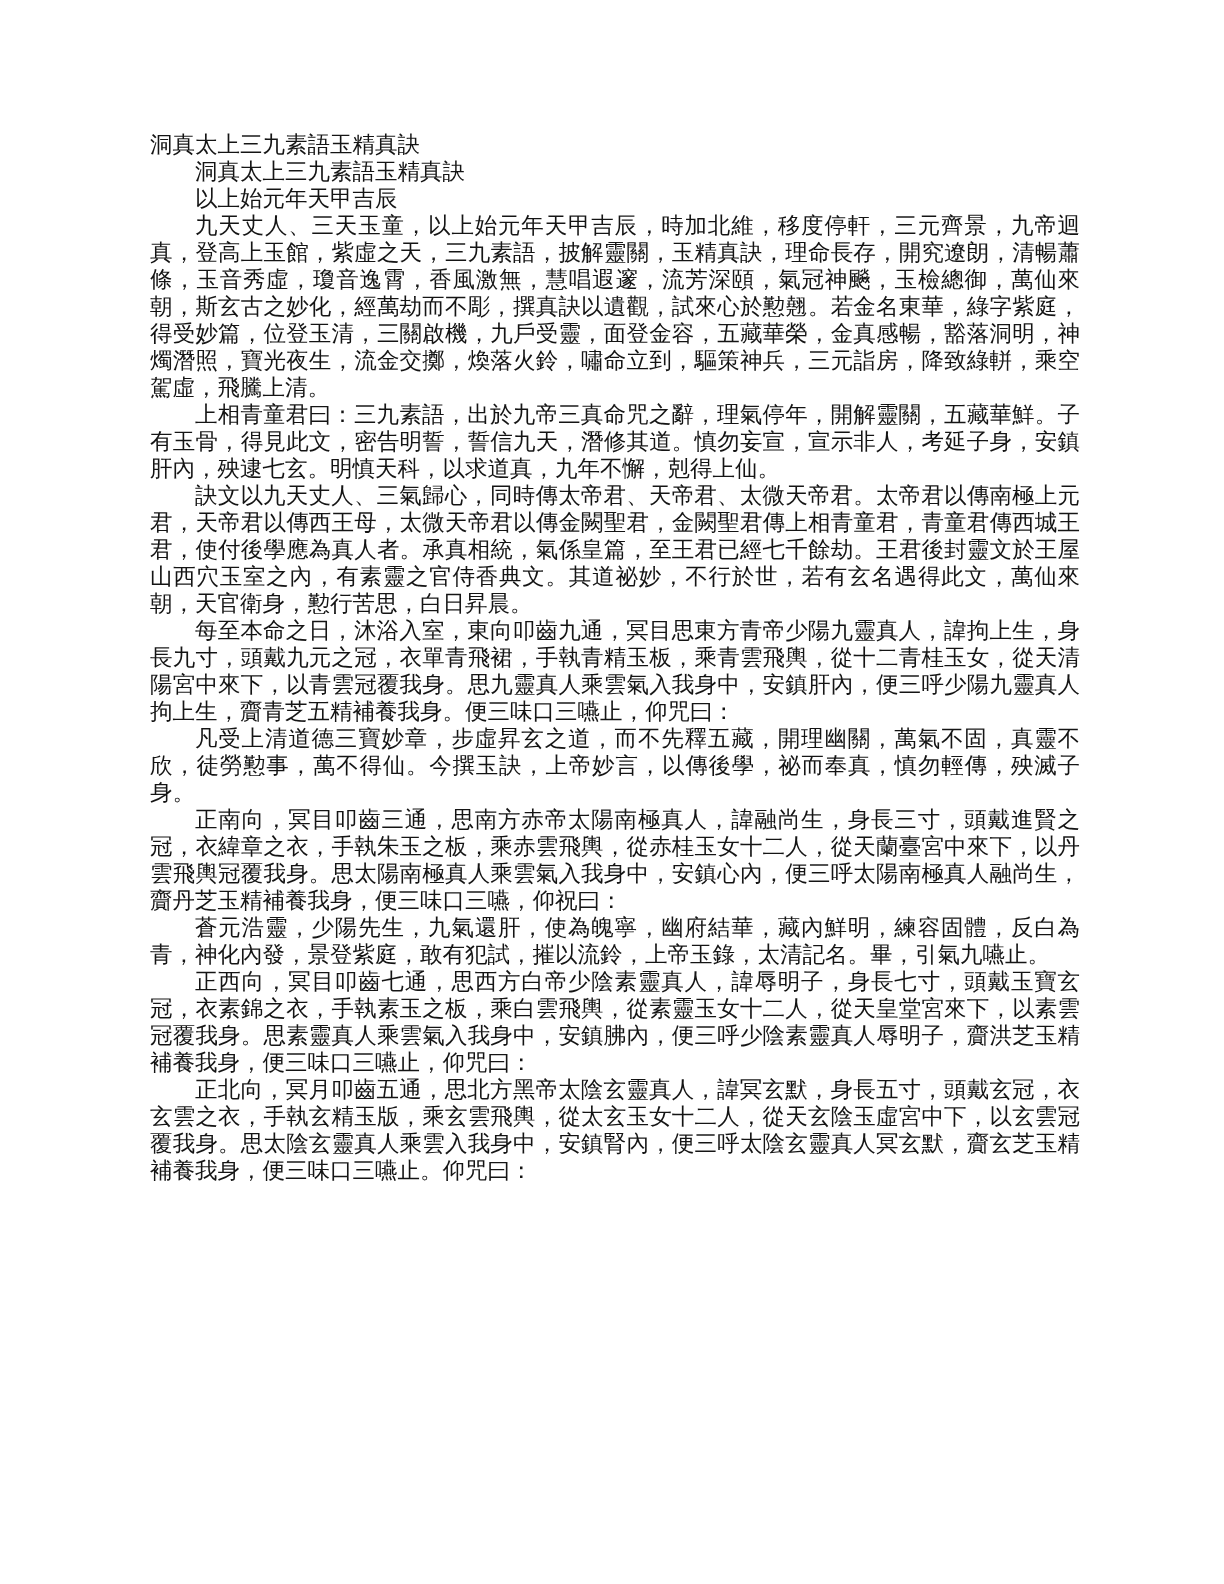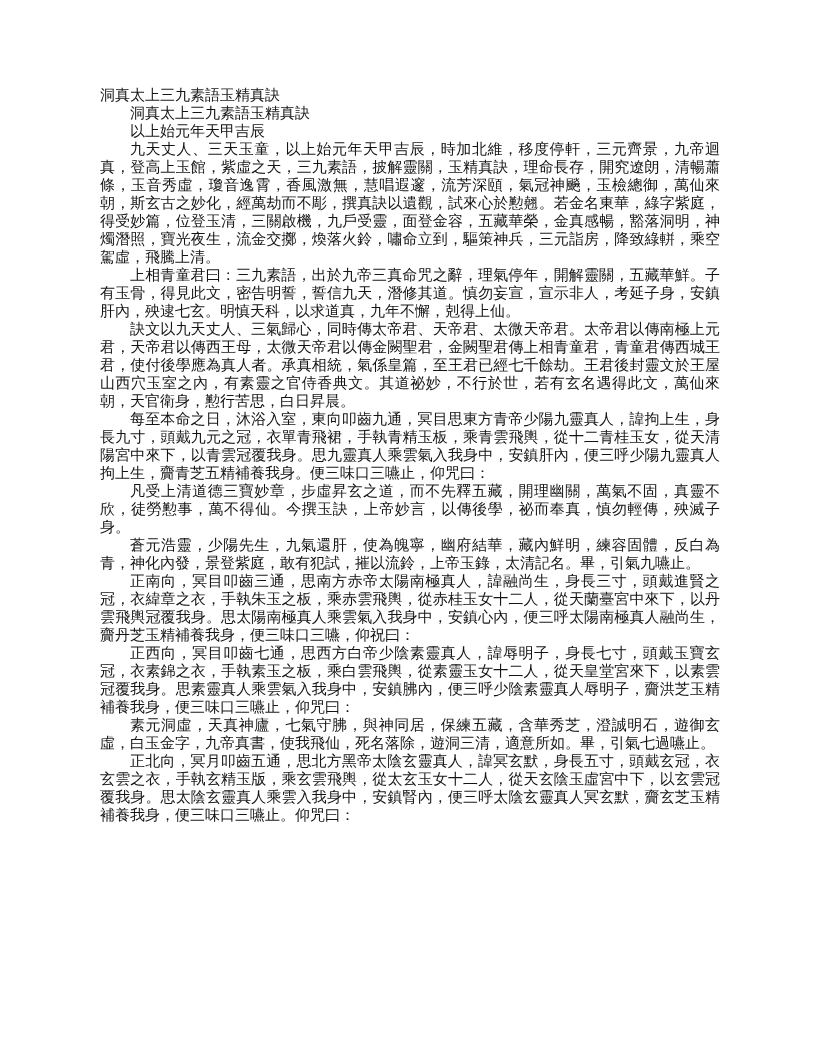--- a/index.html
+++ b/index.html
@@ -13,21 +13,21 @@
     height: 1056px;
     background: #ffffff;
     overflow: hidden;
   }
   .doc {
     position: absolute;
     left: 100px;
     top: 88px;
     width: 620px;
     color: #141414;
-    font-family: Liberation Mono, monospace;
+    font-family: Liberation Sans, sans-serif;
     font-size: 15px;
     line-height: 18px;
     text-align: justify;
     letter-spacing: 0;
   }
   .para {
     margin: 0;
     padding: 0;
     text-indent: 2em;
     word-break: break-all;
@@ -42,19 +42,18 @@
 <div class="page">
   <div class="doc">
     <p class="para flush">洞真太上三九素語玉精真訣</p>
     <p class="para">洞真太上三九素語玉精真訣</p>
     <p class="para">以上始元年天甲吉辰</p>
     <p class="para">九天丈人、三天玉童，以上始元年天甲吉辰，時加北維，移度停軒，三元齊景，九帝迴真，登高上玉館，紫虛之天，三九素語，披解靈關，玉精真訣，理命長存，開究遼朗，清暢蕭條，玉音秀虛，瓊音逸霄，香風激無，慧唱遐邃，流芳深頤，氣冠神飈，玉檢總御，萬仙來朝，斯玄古之妙化，經萬劫而不彫，撰真訣以遺觀，試來心於懃翹。若金名東華，綠字紫庭，得受妙篇，位登玉清，三關啟機，九戶受靈，面登金容，五藏華榮，金真感暢，豁落洞明，神燭潛照，寶光夜生，流金交擲，煥落火鈴，嘯命立到，驅策神兵，三元詣房，降致綠軿，乘空駕虛，飛騰上清。</p>
     <p class="para">上相青童君曰：三九素語，出於九帝三真命咒之辭，理氣停年，開解靈關，五藏華鮮。子有玉骨，得見此文，密告明誓，誓信九天，潛修其道。慎勿妄宣，宣示非人，考延子身，安鎮肝內，殃逮七玄。明慎天科，以求道真，九年不懈，剋得上仙。</p>
     <p class="para">訣文以九天丈人、三氣歸心，同時傳太帝君、天帝君、太微天帝君。太帝君以傳南極上元君，天帝君以傳西王母，太微天帝君以傳金闕聖君，金闕聖君傳上相青童君，青童君傳西城王君，使付後學應為真人者。承真相統，氣係皇篇，至王君已經七千餘劫。王君後封靈文於王屋山西穴玉室之內，有素靈之官侍香典文。其道祕妙，不行於世，若有玄名遇得此文，萬仙來朝，天官衛身，懃行苦思，白日昇晨。</p>
     <p class="para">每至本命之日，沐浴入室，東向叩齒九通，冥目思東方青帝少陽九靈真人，諱拘上生，身長九寸，頭戴九元之冠，衣單青飛裙，手執青精玉板，乘青雲飛輿，從十二青桂玉女，從天清陽宮中來下，以青雲冠覆我身。思九靈真人乘雲氣入我身中，安鎮肝內，便三呼少陽九靈真人拘上生，齎青芝五精補養我身。便三味口三嚥止，仰咒曰：</p>
     <p class="para">凡受上清道德三寶妙章，步虛昇玄之道，而不先釋五藏，開理幽關，萬氣不固，真靈不欣，徒勞懃事，萬不得仙。今撰玉訣，上帝妙言，以傳後學，祕而奉真，慎勿輕傳，殃滅子身。</p>
+    <p class="para">正南向，冥目叩齒三通，思南方赤帝太陽南極真人，諱融尚生，身長三寸，頭戴進賢之冠，衣緯章之衣，手執朱玉之板，乘赤雲飛輿，從赤桂玉女十二人，從天蘭臺宮中來下，以丹雲飛輿冠覆我身。思太陽南極真人乘雲氣入我身中，安鎮心內，便三呼太陽南極真人融尚生，齎丹芝玉精補養我身，便三味口三嚥，仰祝曰：</p>
     <p class="para">蒼元浩靈，少陽先生，九氣還肝，使為魄寧，幽府結華，藏內鮮明，練容固體，反白為青，神化內發，景登紫庭，敢有犯試，摧以流鈴，上帝玉錄，太清記名。畢，引氣九嚥止。</p>
-    <p class="para">正南向，冥目叩齒三通，思南方赤帝太陽南極真人，諱融尚生，身長三寸，頭戴進賢之冠，衣緯章之衣，手執朱玉之板，乘赤雲飛輿，從赤桂玉女十二人，從天蘭臺宮中來下，以丹雲飛輿冠覆我身。思太陽南極真人乘雲氣入我身中，安鎮心內，便三呼太陽南極真人融尚生，齎丹芝玉精補養我身，便三味口三嚥，仰祝曰：</p>
     <p class="para">正西向，冥目叩齒七通，思西方白帝少陰素靈真人，諱辱明子，身長七寸，頭戴玉寶玄冠，衣素錦之衣，手執素玉之板，乘白雲飛輿，從素靈玉女十二人，從天皇堂宮來下，以素雲冠覆我身。思素靈真人乘雲氣入我身中，安鎮胇內，便三呼少陰素靈真人辱明子，齎洪芝玉精補養我身，便三味口三嚥止，仰咒曰：</p>
-    <p class="para">素元洞虛，天真神廬，七氣守胇，與神同居，保練五藏，含華秀芝，澄誠明石，遊御玄虛，白玉金字，九帝真書，使我飛仙，死名落除，遊洞三清，適意所如。畢，引氣七過嚥止。</p>
     <p class="para">正北向，冥月叩齒五通，思北方黑帝太陰玄靈真人，諱冥玄默，身長五寸，頭戴玄冠，衣玄雲之衣，手執玄精玉版，乘玄雲飛輿，從太玄玉女十二人，從天玄陰玉虛宮中下，以玄雲冠覆我身。思太陰玄靈真人乘雲入我身中，安鎮腎內，便三呼太陰玄靈真人冥玄默，齎玄芝玉精補養我身，便三味口三嚥止。仰咒曰：</p>
   </div>
 </div>
 
 </body></html>

